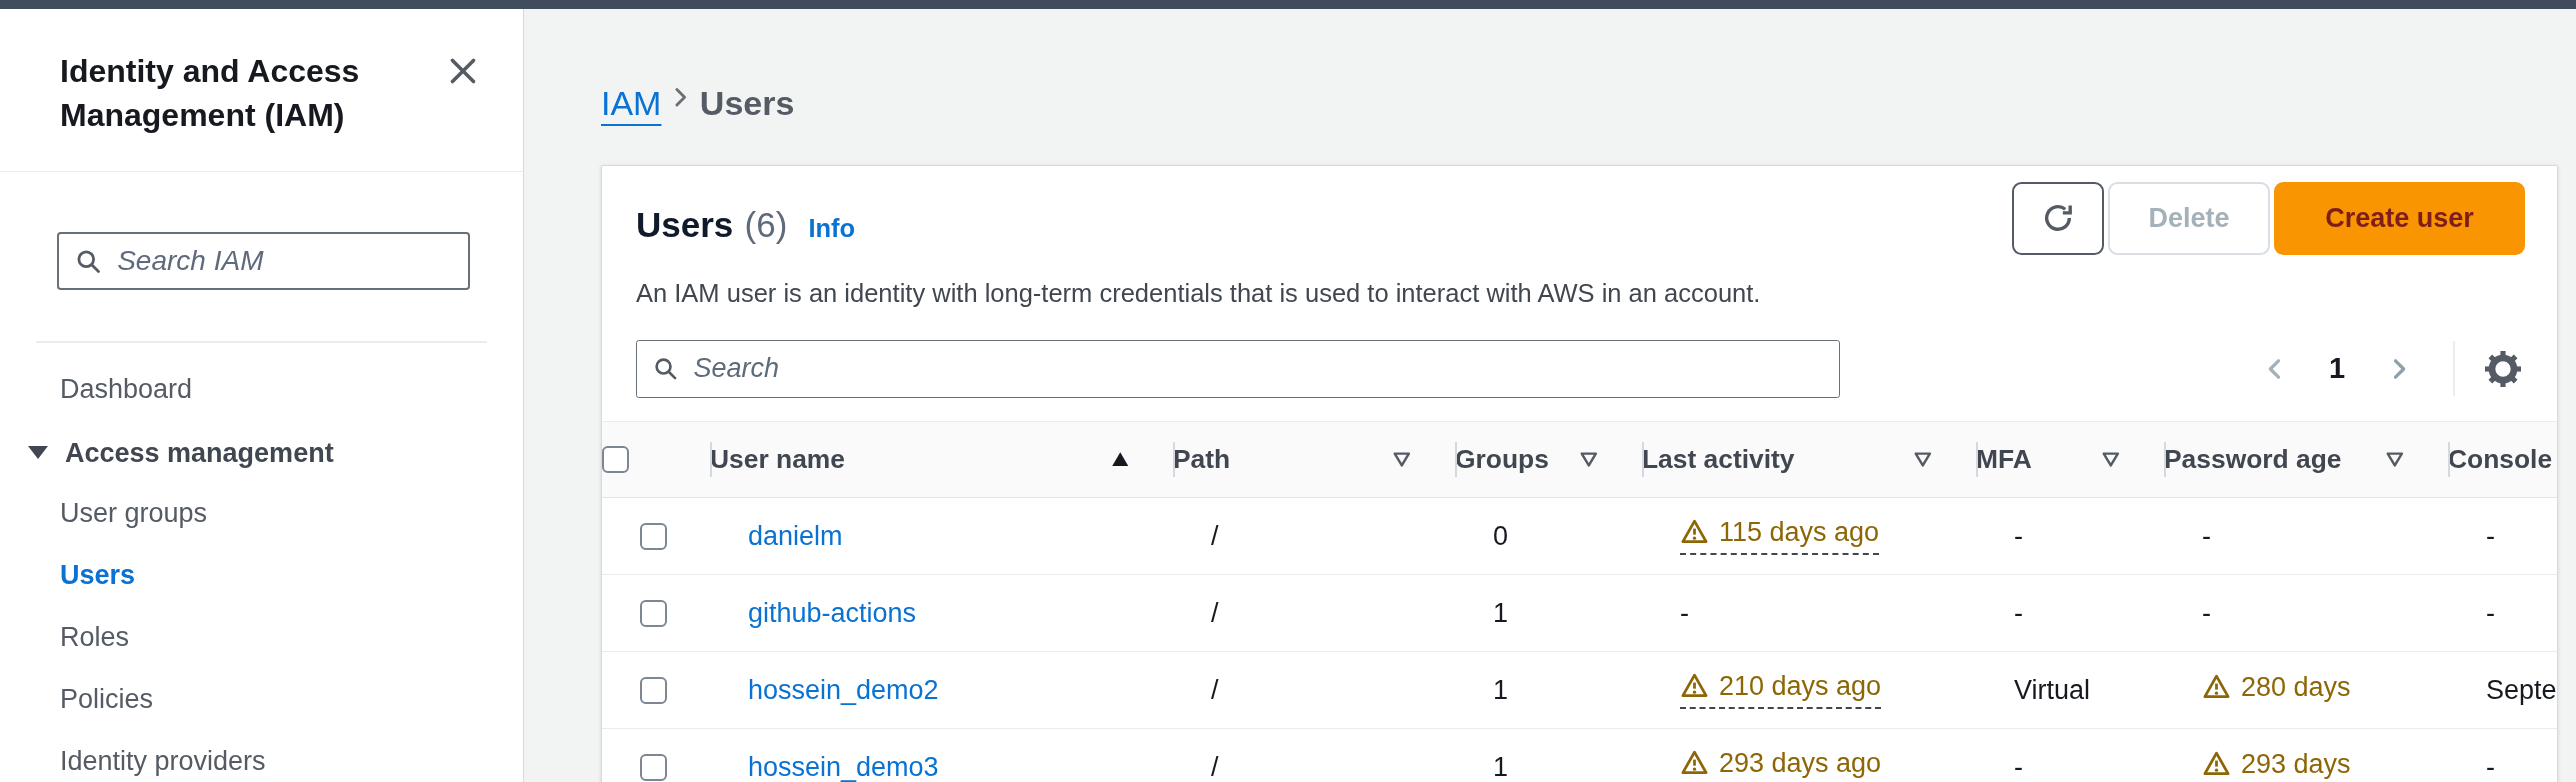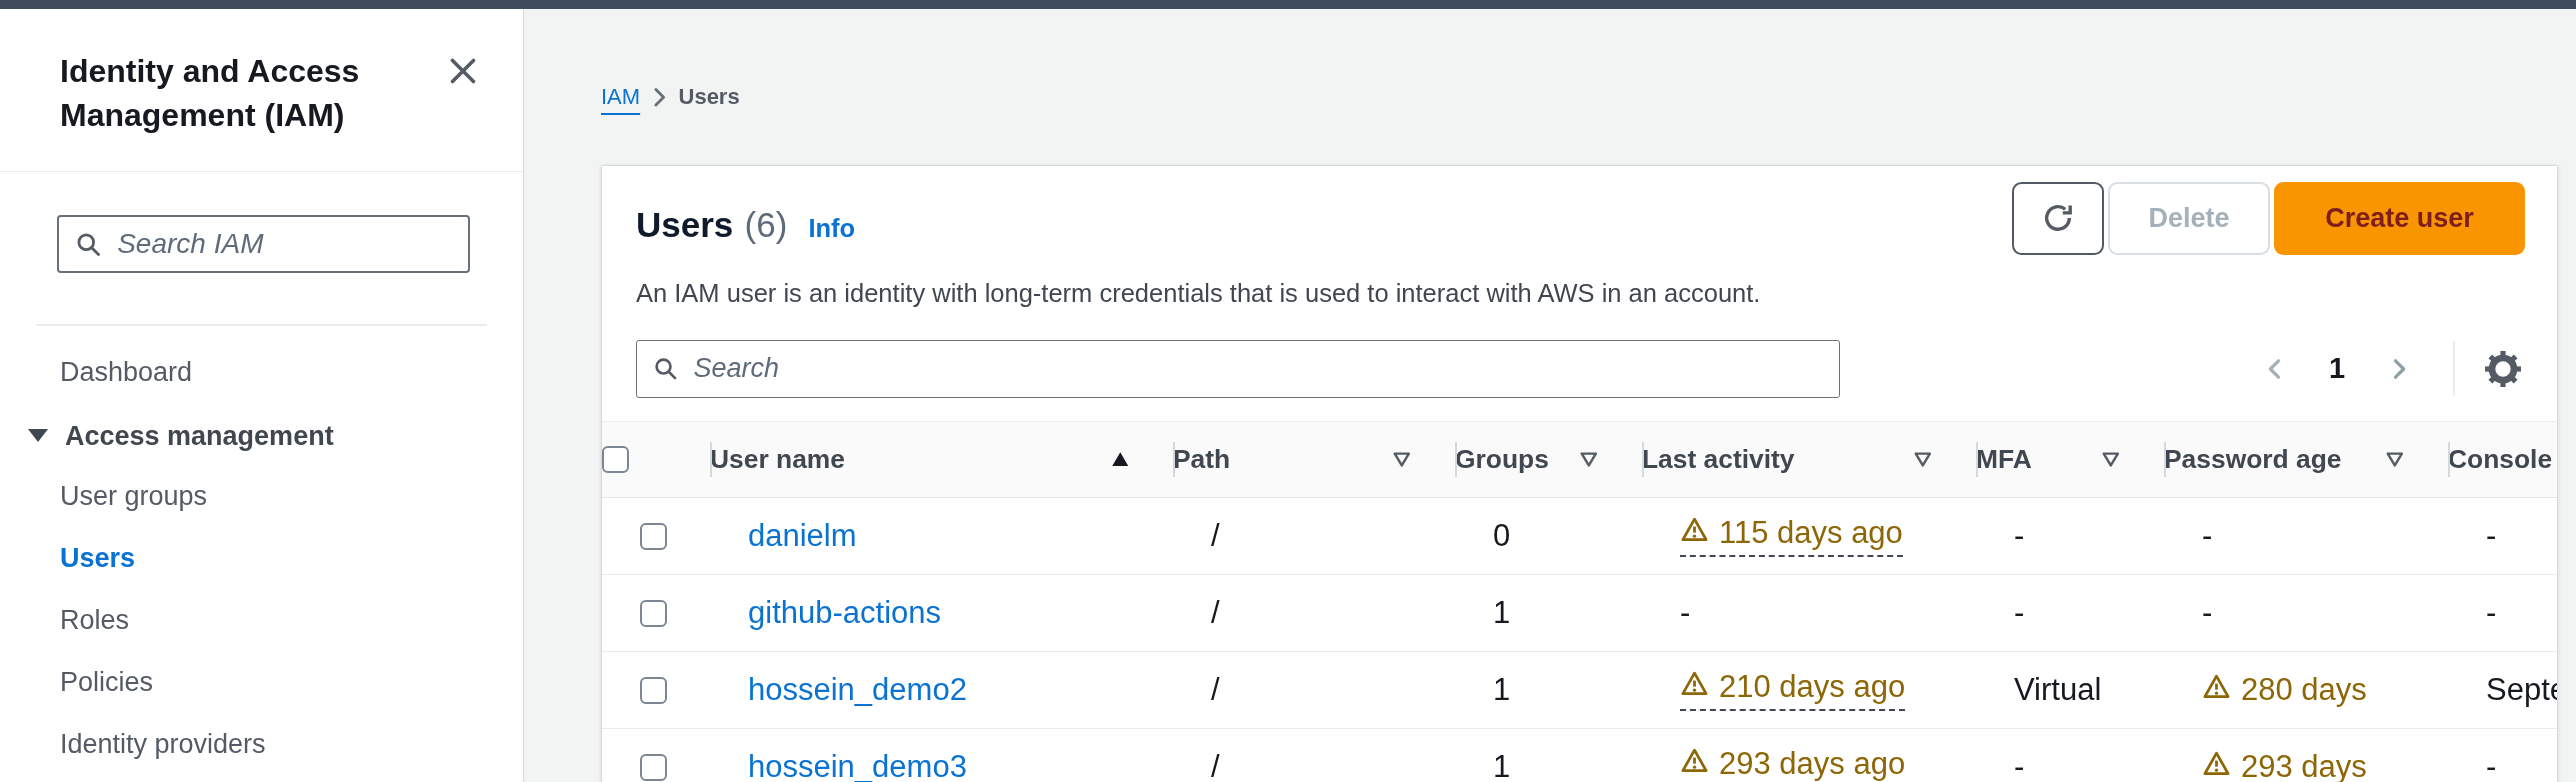--- a/index.html
+++ b/index.html
@@ -17,35 +17,35 @@
   }
   .topbar{height:8.5px;background:var(--topbar)}
   .app{display:flex;height:774px}
 
   
   .sidebar{width:524px;min-width:524px;background:#fff;border-right:1.9px solid var(--panelBorder);position:relative}
   .sidebar-header{position:relative;padding:40px 41px 0 60px}
   .sidebar-title{font-size:32px;line-height:44px;font-weight:700;color:var(--text);width:368px}
   .close-btn{position:absolute;top:43px;right:41px;width:38px;height:38px;display:flex;align-items:center;justify-content:center;cursor:pointer;background:none;border:none;padding:0}
   .sidebar-divider{margin-top:34px;height:1.9px;background:var(--divider)}
-  .search-iam{margin:43px 53px 0 57px;height:58px;border:2.8px solid var(--inputBorder);border-radius:3.8px;display:flex;align-items:center;gap:13.2px;padding:0 15px;background:#fff}
+  .search-iam{margin:60px 53px 0 57px;height:58px;border:2.8px solid var(--inputBorder);border-radius:3.8px;display:flex;align-items:center;gap:13.2px;padding:0 15px;background:#fff}
   .search-iam input{border:none;outline:none;flex:1;font-size:28px;font-family:inherit;color:var(--text);background:transparent;min-width:0}
   .search-iam input::placeholder{font-style:italic;color:var(--muted)}
   .inset-divider{margin:51px 36px 0;height:1.9px;background:var(--divider)}
   .nav{padding-top:19px;font-size:27px;color:#545b64}
   .nav-link{padding:13.2px 0 13.2px 60px;line-height:28px;cursor:pointer}
   .nav-section{margin-top:20px;display:flex;align-items:center;gap:17px;padding-left:28px;font-weight:700;color:var(--text2);line-height:32px;cursor:pointer}
   .section-caret{width:0;height:0;border-left:10.4px solid transparent;border-right:10.4px solid transparent;border-top:13.2px solid var(--text2)}
   .nav-subs{margin-top:13.2px}
   .nav-sub{padding:16px 0 16px 60px;line-height:30px;cursor:pointer}
   .nav-sub.active{color:var(--link);font-weight:700}
 
   
   .main{flex:1;position:relative;overflow:hidden}
-  .breadcrumb{position:absolute;top:75px;left:77px;display:flex;align-items:flex-start;gap:6px;font-size:22px}
+  .breadcrumb{position:absolute;top:75px;left:77px;display:flex;align-items:flex-start;gap:6px;font-size:34px}
   .crumb-link{color:var(--link);text-decoration:underline;text-decoration-thickness:1.9px;text-underline-offset:8.5px;cursor:pointer}
   .crumb-current{color:#545b64;font-weight:700}
 
   .panel{position:absolute;left:77px;right:18px;top:156px;bottom:-75px;background:#fff;border:1.9px solid var(--panelBorder);border-radius:1.9px;box-shadow:0 1.9px 4.7px rgba(0,28,36,.12);overflow:hidden}
   .panel-head{position:relative;padding:36px 34px 0}
   .head-row{display:flex;align-items:baseline}
   .h1{font-size:35px;line-height:45px;font-weight:700;color:#0f1b2b}
   .count{font-size:35px;font-weight:400;color:var(--muted);margin-left:11.3px}
   .info-link{font-size:25.5px;font-weight:700;color:var(--link);margin-left:21px;cursor:pointer}
   .desc{margin-top:31px;font-size:25.5px;line-height:30px;color:var(--text2)}
@@ -66,21 +66,21 @@
   .gear-btn{background:none;border:none;padding:0;display:flex;cursor:pointer}
 
   
   .table{margin-top:23.6px}
   .thead,.tr{display:grid;grid-template-columns:108px 463px 282px 187px 334px 188px 284px minmax(0,1fr)}
   .thead{height:77px;background:var(--headerBg);border-top:1.9px solid var(--divider);border-bottom:1.9px solid #e4e7e7;align-items:center}
   .th{position:relative;display:flex;align-items:center;height:100%;font-size:26.4px;font-weight:700;color:var(--text2);white-space:nowrap;overflow:hidden;cursor:pointer}
   .th.ck{cursor:default}
   .th + .th::before{content:"";position:absolute;left:0;top:20px;bottom:20px;width:1.9px;background:var(--colDivider)}
   .caret{margin-left:auto;margin-right:41px;display:flex;align-items:center;flex:none}
-  .tr{height:77px;align-items:center;border-bottom:1.9px solid var(--rowDivider);font-size:31px}
+  .tr{height:77px;align-items:center;border-bottom:1.9px solid var(--rowDivider);font-size:27px}
   .td{padding-left:38px;white-space:nowrap;overflow:hidden}
   .checkbox{width:27px;height:27px;border:2.8px solid var(--checkboxBorder);border-radius:5.7px;background:#fff;cursor:pointer}
   .user-link{color:var(--link);border-bottom:2.8px solid var(--link);padding-bottom:2.8px;cursor:pointer}
   .dashed-u{border-bottom:2.8px dashed var(--text2);padding-bottom:4.7px}
   .warn{display:inline-flex;align-items:flex-start;gap:10px;color:var(--warn)}
   .warn svg{flex:none}
 </style>
 </head>
 <body>
 

